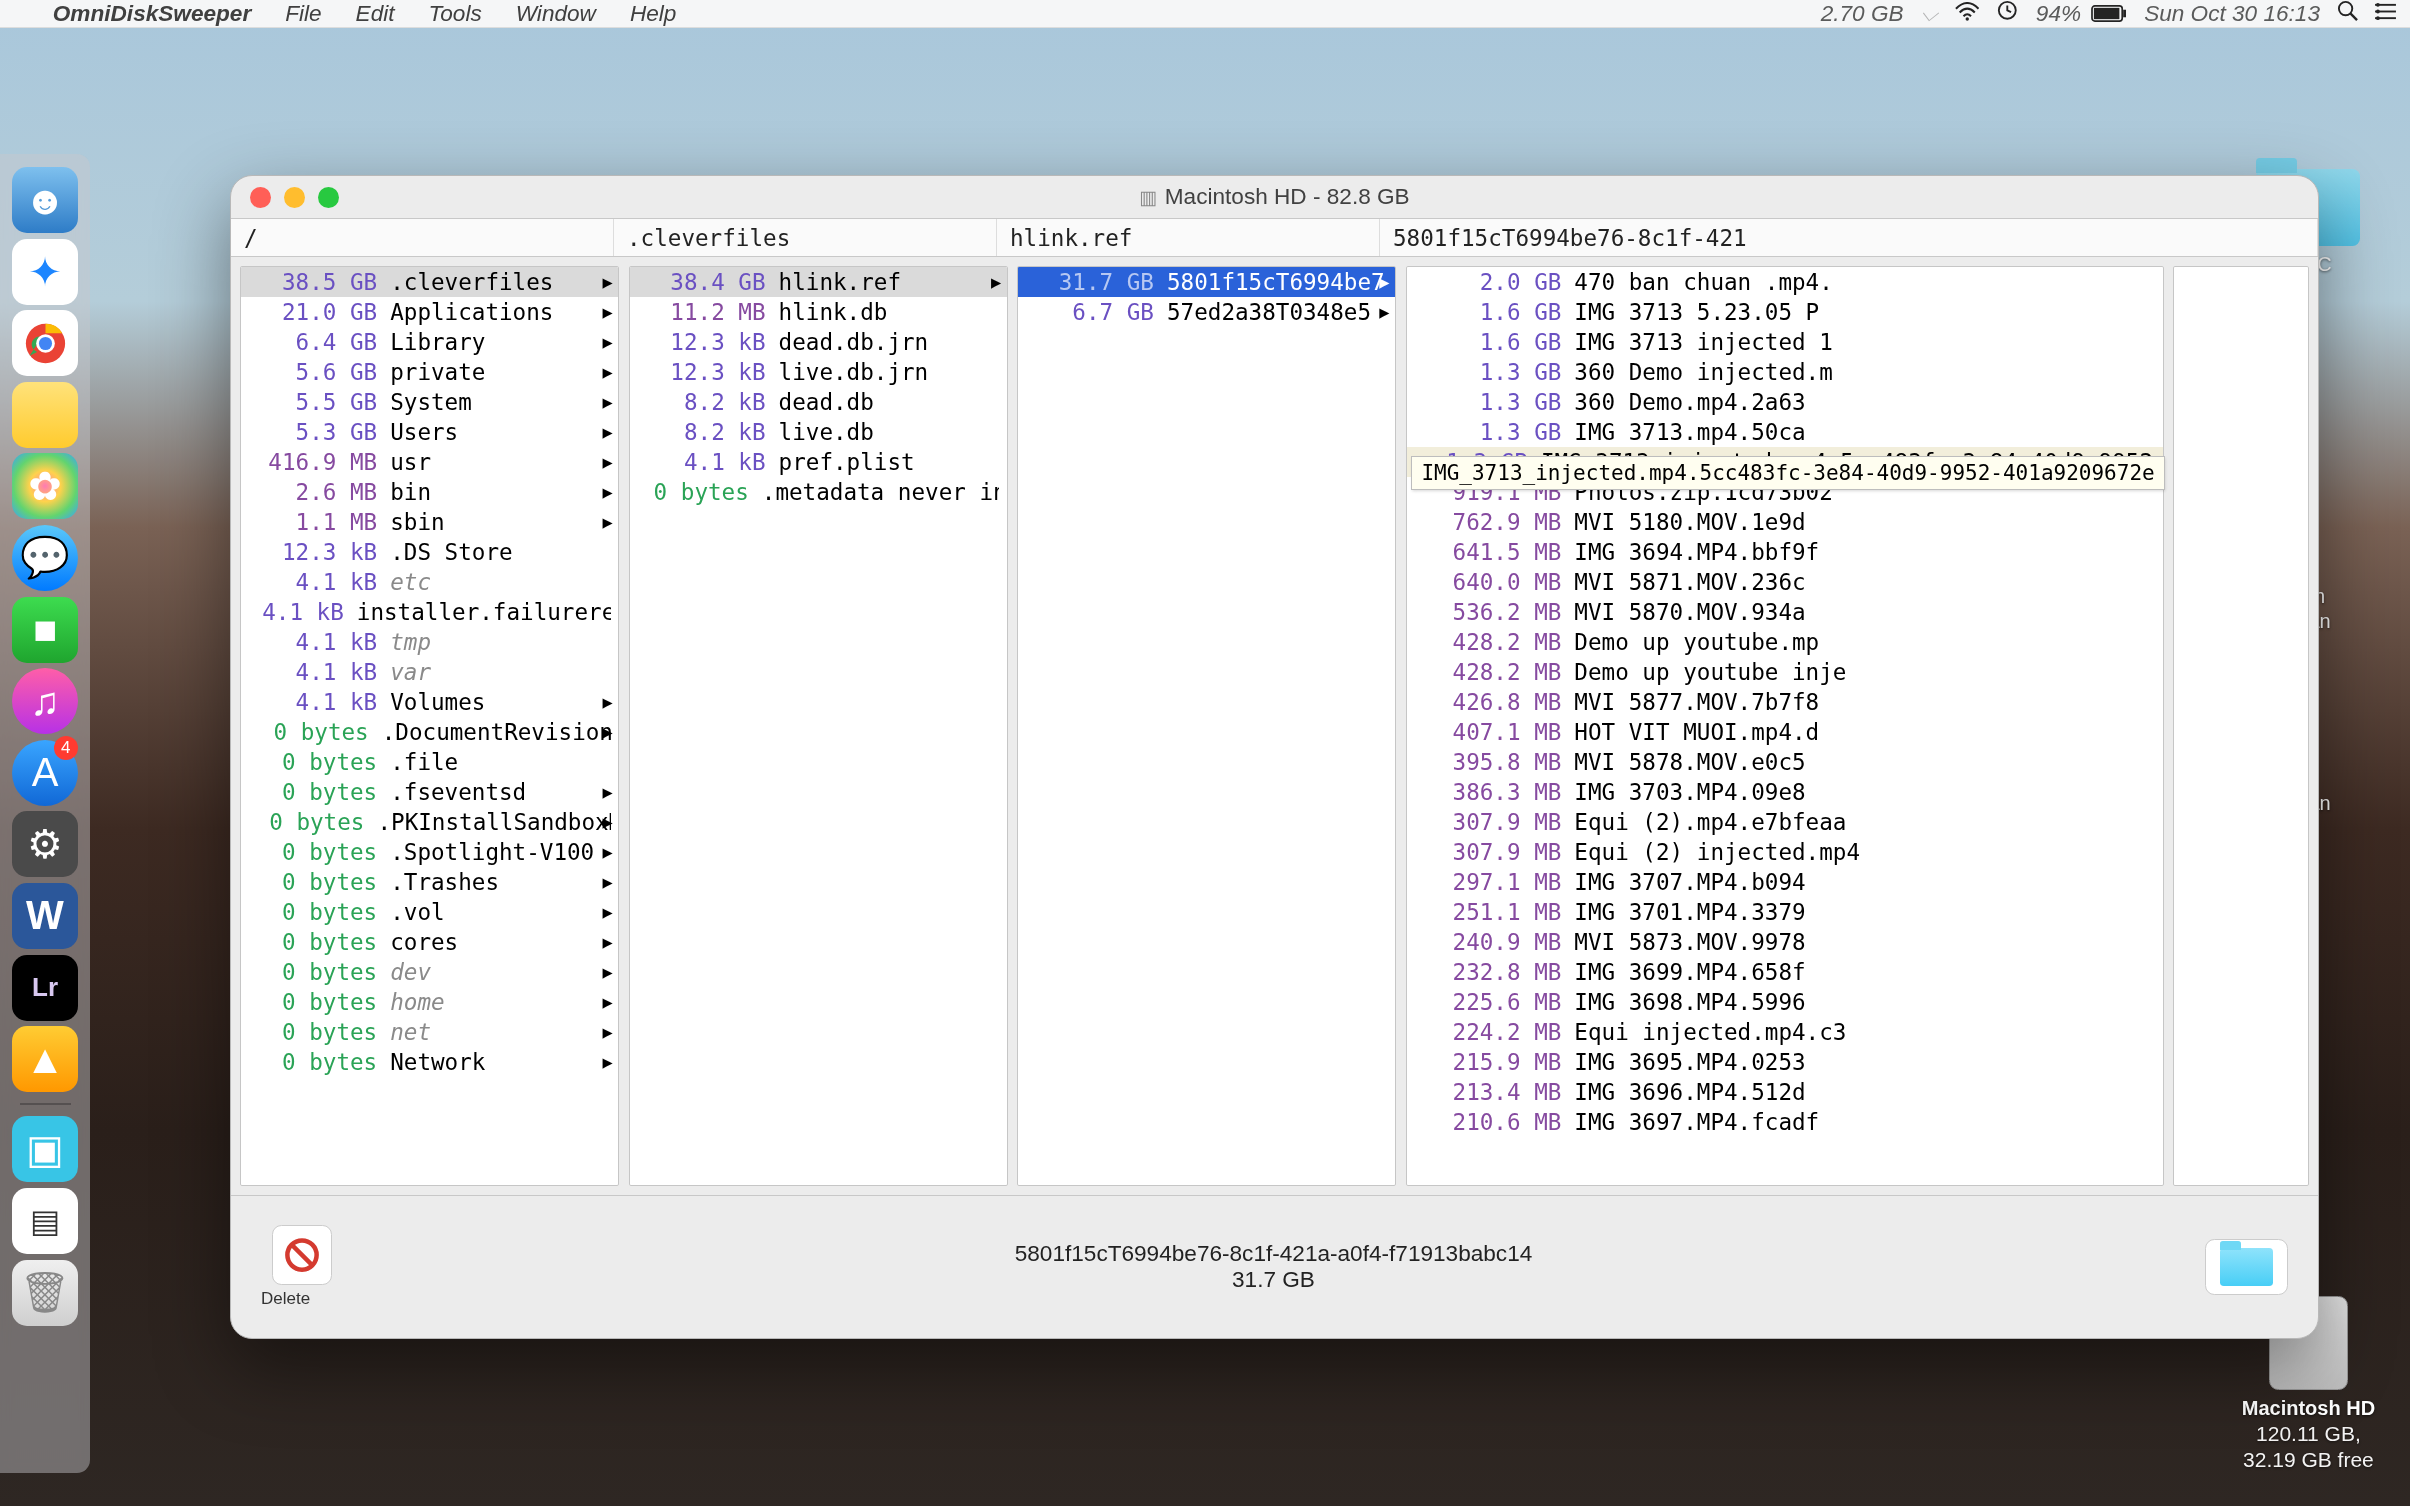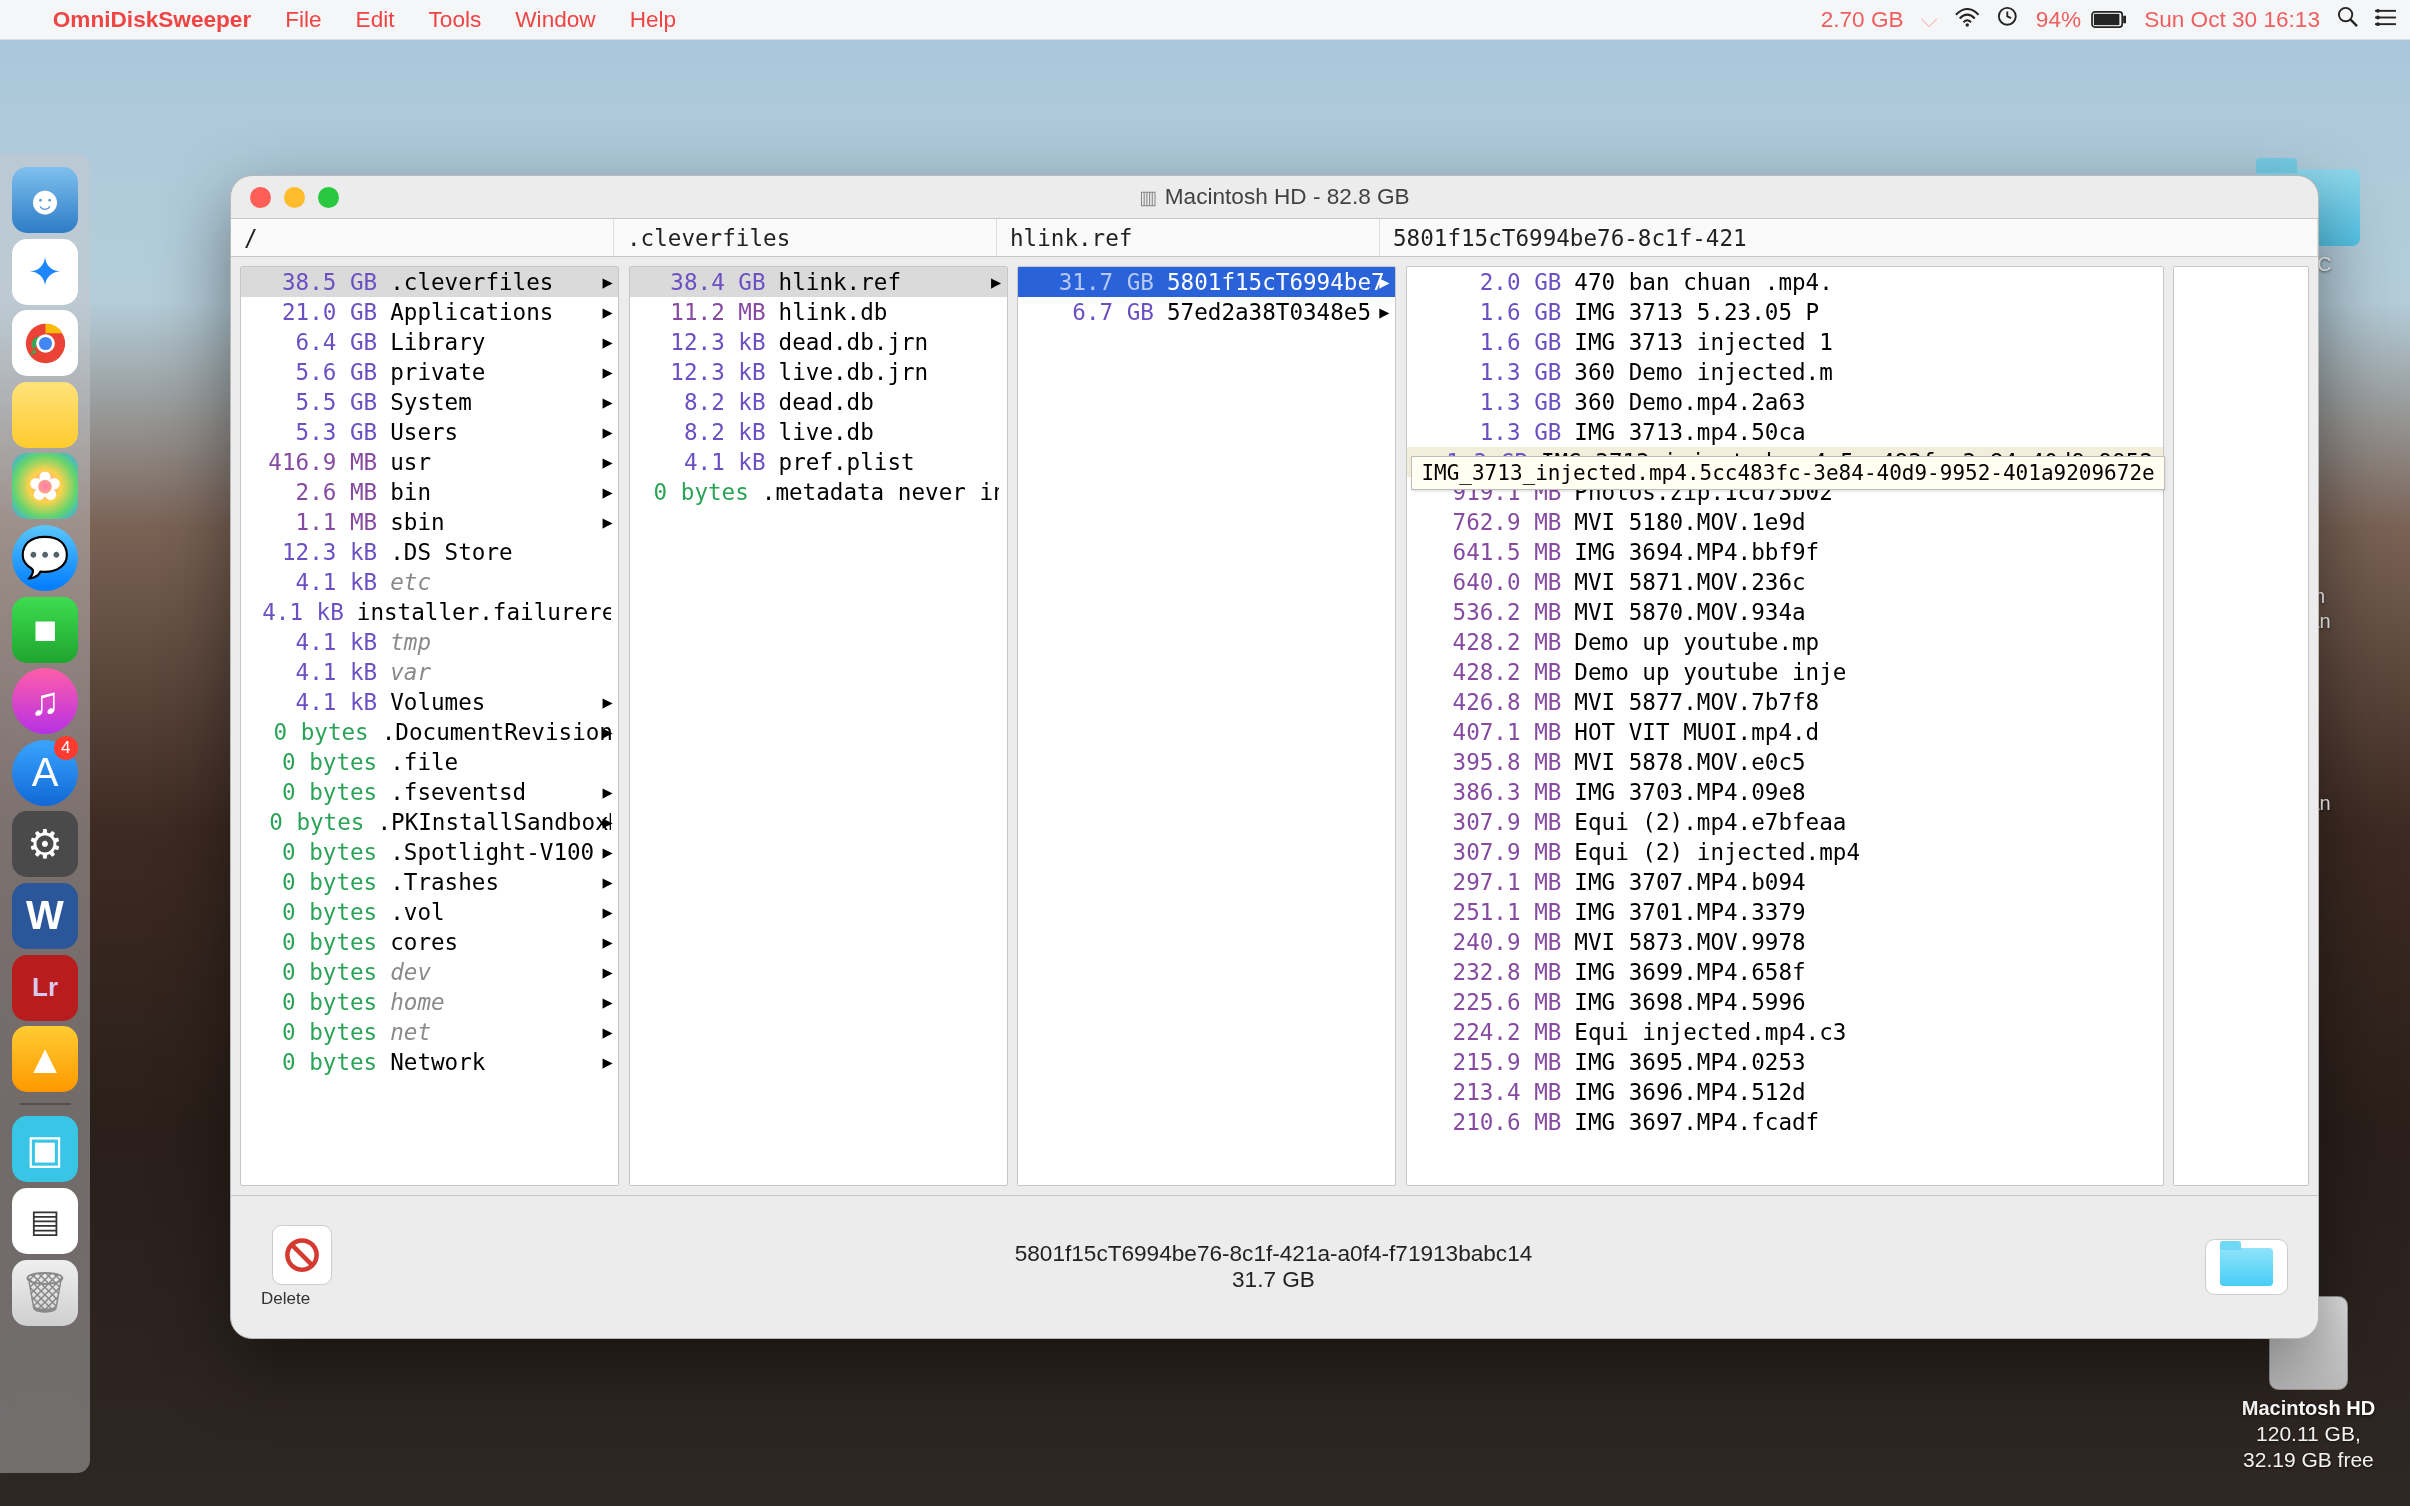--- a/index.html
+++ b/index.html
@@ -6,27 +6,28 @@
 body {
   width:2411px; height:1507px;
   font-family: -apple-system, "Helvetica Neue", Arial, sans-serif;
   overflow:hidden;
   background: linear-gradient(to bottom, #a9c7db 0%, #b4cdd9 20%, #7a6255 35%, #3d2a22 55%, #2a1f1a 75%, #2e2723 100%);
   position:relative;
 }
 
 
 .menubar {
-  position:absolute; top:0; left:0; right:0; height:40px;
+  position:absolute; top:0; left:0; right:0; height:28px;
   background:rgba(248,248,248,0.96);
   display:flex; align-items:center;
-  font-size:22.6px; color:#ef4444;
+  font-size:22.6px; color:#404040;
   padding:0 15px;
   justify-content:space-between;
   border-bottom:0.9px solid rgba(0,0,0,0.1);
+  font-style:italic;
 }
 .menubar-left { display:flex; align-items:center; gap:0; }
 .menubar-left .mi { padding:0 17px; cursor:default; }
 .apple { font-size:26px; padding:0 17px 0 3.8px; }
 .appname { font-weight:600; }
 .menubar-right { display:flex; align-items:center; gap:17px; font-size:22.6px; }
 .menubar-right .ic { opacity:0.85; }
 
 
 .dock {
@@ -228,21 +229,21 @@
   <div class="dock-item" style="background:linear-gradient(#ffe27a,#ffcb2e)"></div>
   <div class="dock-item" style="background:radial-gradient(#ff7ab3,#ffd24c,#62d46f,#3aa1ff)">✿</div>
   <div class="dock-item" style="background:linear-gradient(#5ac8fa,#007aff);border-radius:50%">💬</div>
   <div class="dock-item" style="background:linear-gradient(#3ddc4f,#1fa52e)">■</div>
   <div class="dock-item" style="background:linear-gradient(#ff5ea8,#b731e6);border-radius:50%">♫</div>
   <div class="dock-item" style="background:linear-gradient(#39a5ff,#1168d6);border-radius:50%">A<span class="badge">4</span></div>
   <div class="dock-item" style="background:#4a4a4a">⚙</div>
   <div class="dock-item" style="background:#2b579a">
       <span style="font-weight:700">W</span>
     </div>
-  <div class="dock-item" style="background:#b91c1c">
+  <div class="dock-item" style="background:#000000">
       <span style="color:#d8c8f0;font-weight:700;font-size:26px">Lr</span>
     </div>
   <div class="dock-item" style="background:linear-gradient(#ffcc33,#ff9800)">▲</div>
   <div class="dock-sep"></div>
   <div class="dock-item" style="background:#38c5e6">▣</div>
   <div class="dock-item" style="background:#fff;color:#333;font-size:32px">▤</div>
   <div class="dock-item" style="background:linear-gradient(#efefef,#cfcfcf);color:#888">🗑</div>
 </div>
 
 <div class="desktop-icon" style="top:169px">

